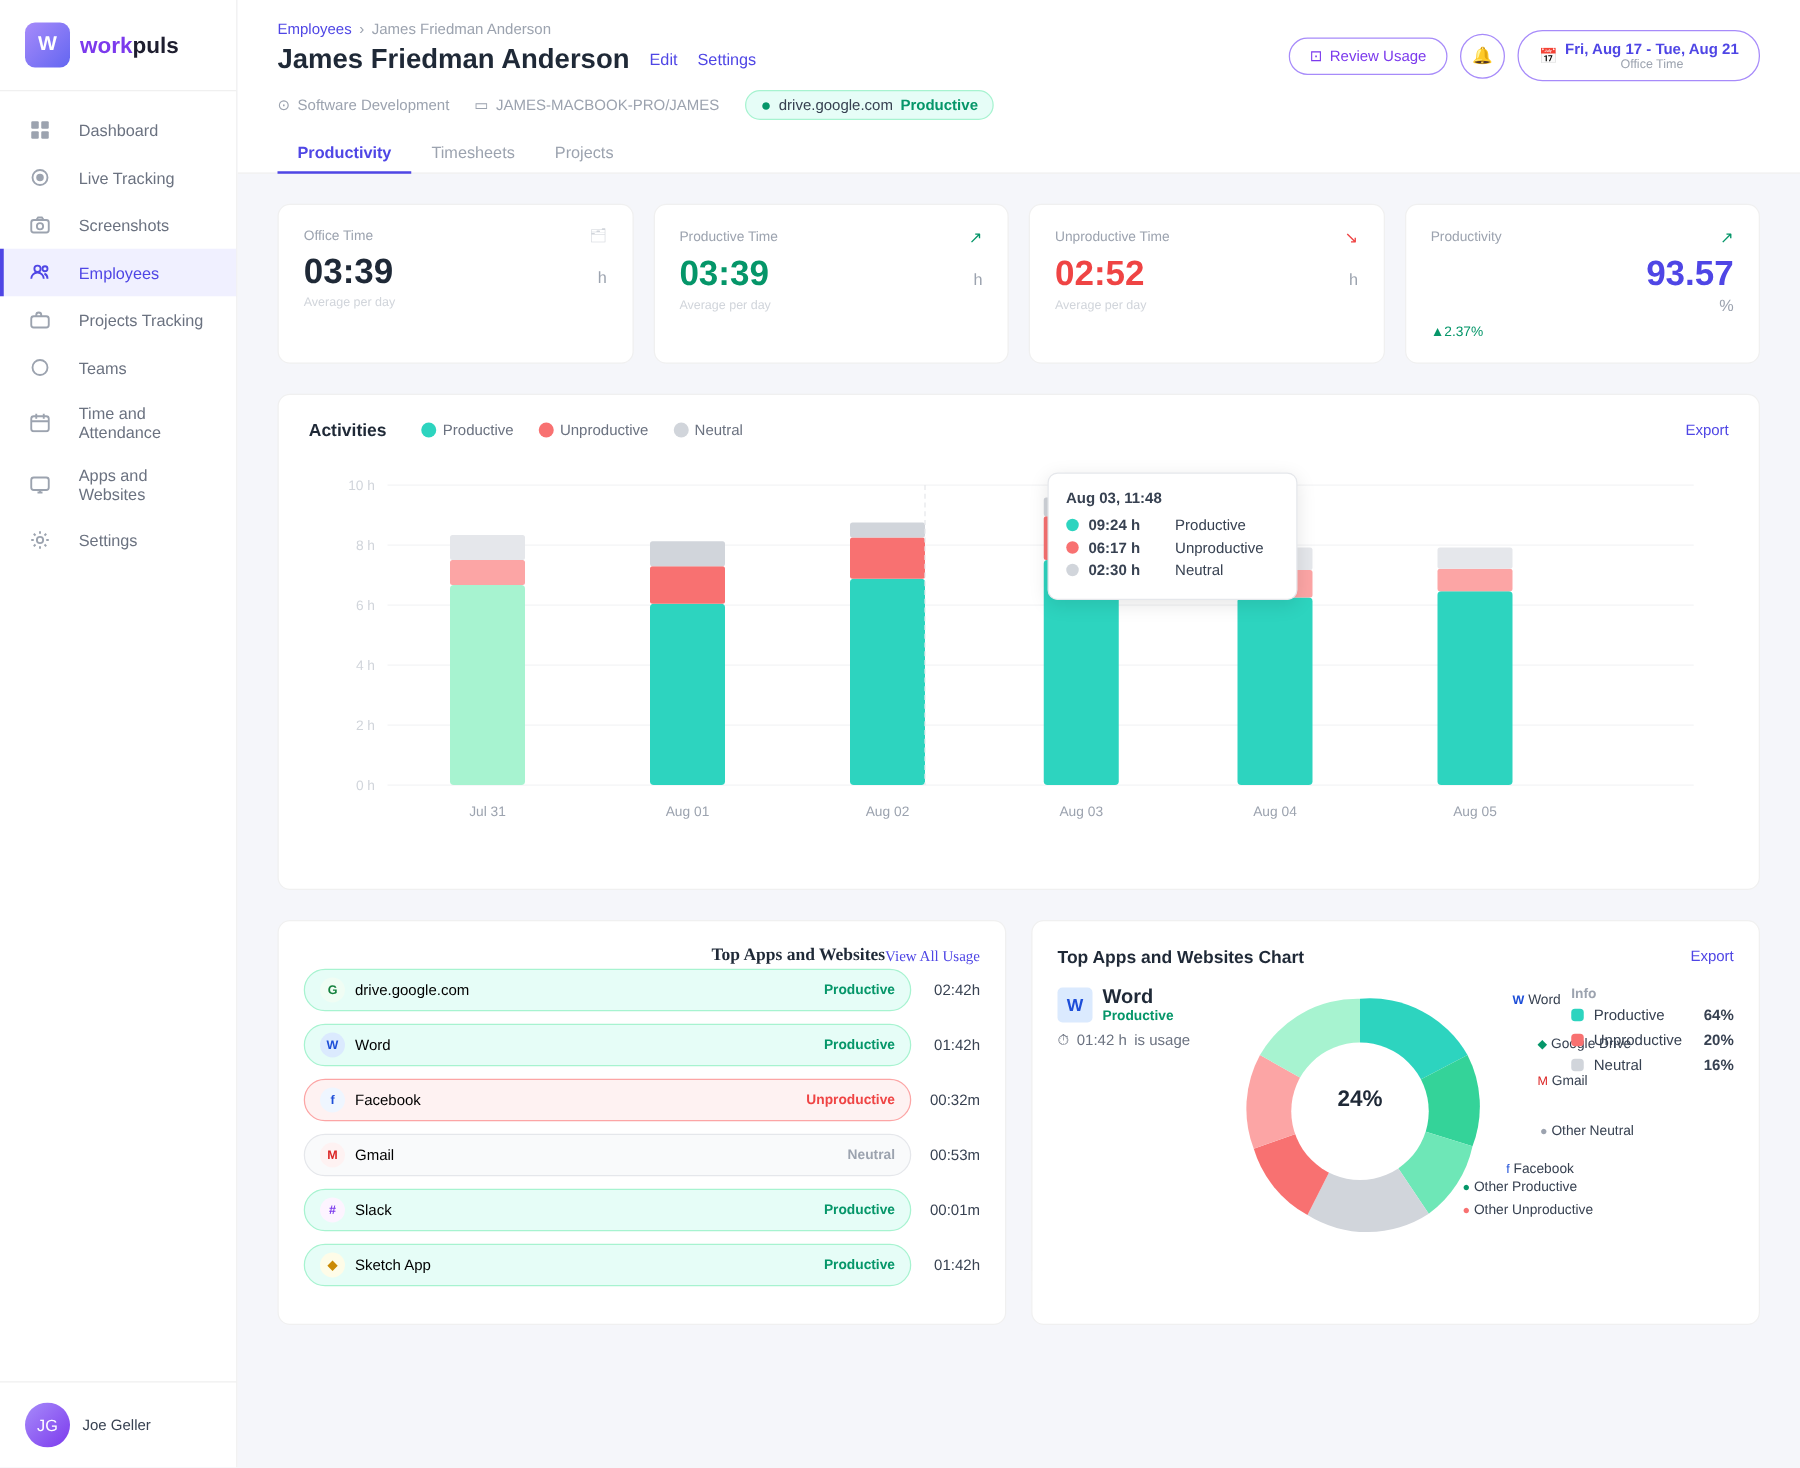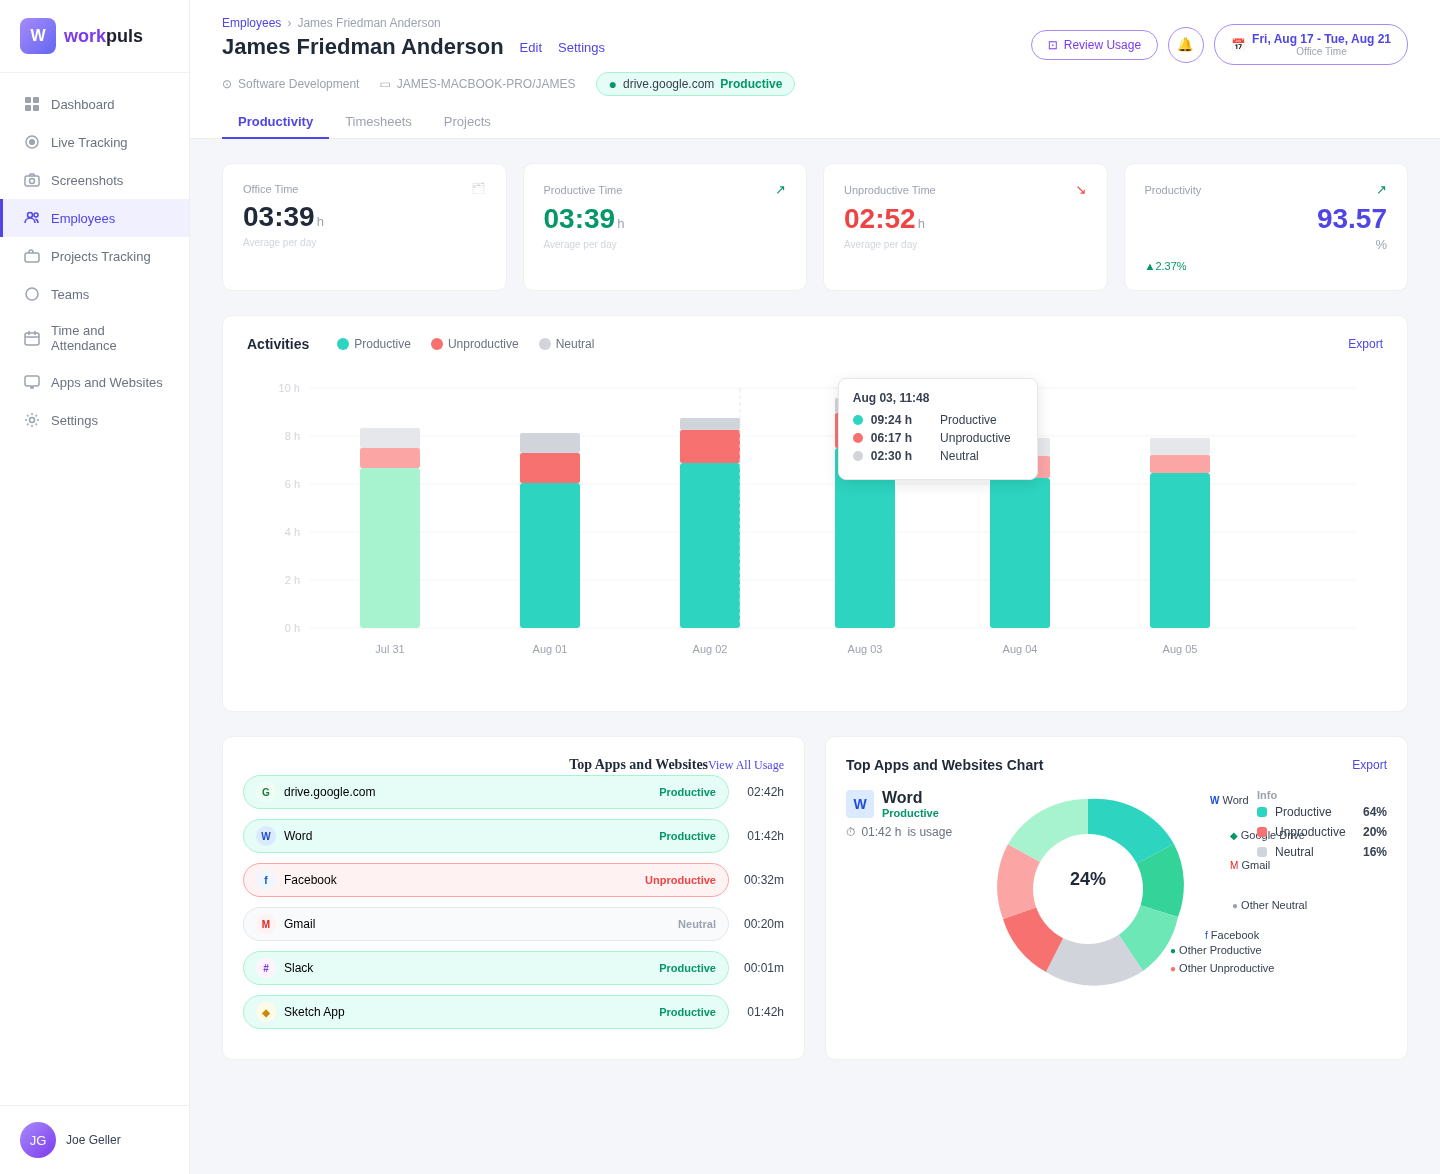--- a/index.html
+++ b/index.html
@@ -15,21 +15,21 @@
     }
     .logo-icon {
       width: 36px; height: 36px; background: linear-gradient(135deg, #a78bfa, #6366f1);
       border-radius: 8px; display: flex; align-items: center; justify-content: center;
       color: white; font-weight: bold; font-size: 16px;
     }
     .logo-text { font-size: 18px; font-weight: 700; color: #1e1e2f; }
     .logo-text span { color: #7c3aed; }
     .nav-items { flex: 1; padding: 12px 0; }
     .nav-item {
-      display: flex; align-items: center; gap: 10px; padding: 10px 20px;
+      display: flex; align-items: center; gap: 22px; padding: 10px 20px;
       color: #6b7280; cursor: pointer; transition: all 0.15s; border-left: 3px solid transparent;
       font-size: 13px;
     }
     .nav-item.active { color: #4f46e5; border-left: 3px solid #4f46e5; background: #f0f0ff; }
     .nav-icon { width: 18px; height: 18px; display: flex; align-items: center; justify-content: center; flex-shrink: 0; }
     .sidebar-footer { padding: 16px 20px; border-top: 1px solid #f0f0f0; display: flex; align-items: center; gap: 10px; }
     .avatar { width: 36px; height: 36px; border-radius: 50%; background: #ccc; overflow: hidden; }
     .avatar-img { width: 100%; height: 100%; background: linear-gradient(135deg, #a78bfa 0%, #7c3aed 100%); display: flex; align-items: center; justify-content: center; color: white; font-size: 13px; }
     .user-name { font-size: 12px; color: #374151; font-weight: 500; }
 
@@ -54,21 +54,21 @@
     .btn-date { border: 1px solid #a78bfa; background: white; color: #4f46e5; border-radius: 20px; padding: 7px 16px; font-size: 12px; cursor: pointer; display: flex; align-items: center; gap: 6px; }
     .header-right-actions { display: flex; gap: 10px; align-items: center; }
 
     
     .content { padding: 24px 32px; }
 
     
     .stats-row { display: grid; grid-template-columns: repeat(4, 1fr); gap: 16px; margin-bottom: 24px; }
     .stat-card { background: #fff; border-radius: 10px; padding: 18px 20px; border: 1px solid #f0f0f0; }
     .stat-label { font-size: 11px; color: #9ca3af; margin-bottom: 6px; font-weight: 500; display: flex; align-items: center; justify-content: space-between; }
-    .stat-value { font-size: 28px; font-weight: 700; color: #1f2937; display: flex; align-items: flex-end; gap: 2px; }
+    .stat-value { font-size: 28px; font-weight: 700; color: #1f2937; display: flex; align-items: flex-end; gap: 2px; justify-content: space-between; }
     .stat-value sup { font-size: 13px; font-weight: 500; color: #9ca3af; margin-bottom: 4px; }
     .stat-avg { font-size: 10px; color: #d1d5db; margin-top: 4px; }
     .stat-card.productive .stat-value { color: #059669; }
     .stat-card.unproductive .stat-value { color: #ef4444; }
     .stat-card.productivity .stat-value { color: #4f46e5; flex-direction: column; }
     .trend-up { color: #059669; font-size: 13px; }
     .trend-down { color: #ef4444; font-size: 13px; }
     .trend-badge { font-size: 11px; color: #059669; display: flex; align-items: center; gap: 2px; }
 
     
@@ -443,21 +443,21 @@
             <span class="app-status unproductive">Unproductive</span>
           </div>
           <span class="app-time">00:32m</span>
         </div>
         <div class="app-row">
           <div class="app-badge neutral">
             <span style="background:#fef2f2;border-radius:50%;width:20px;height:20px;display:flex;align-items:center;justify-content:center;font-size:10px;color:#dc2626;font-weight:bold;">M</span>
             <span class="app-name">Gmail</span>
             <span class="app-status neutral">Neutral</span>
           </div>
-          <span class="app-time">00:20m</span>
+          <span class="app-time">00:53m</span>
         </div>
         <div class="app-row">
           <div class="app-badge productive">
             <span style="background:#fdf4ff;border-radius:50%;width:20px;height:20px;display:flex;align-items:center;justify-content:center;font-size:10px;color:#7c3aed;font-weight:bold;">#</span>
             <span class="app-name">Slack</span>
             <span class="app-status productive">Productive</span>
           </div>
           <span class="app-time">00:01m</span>
         </div>
         <div class="app-row">

